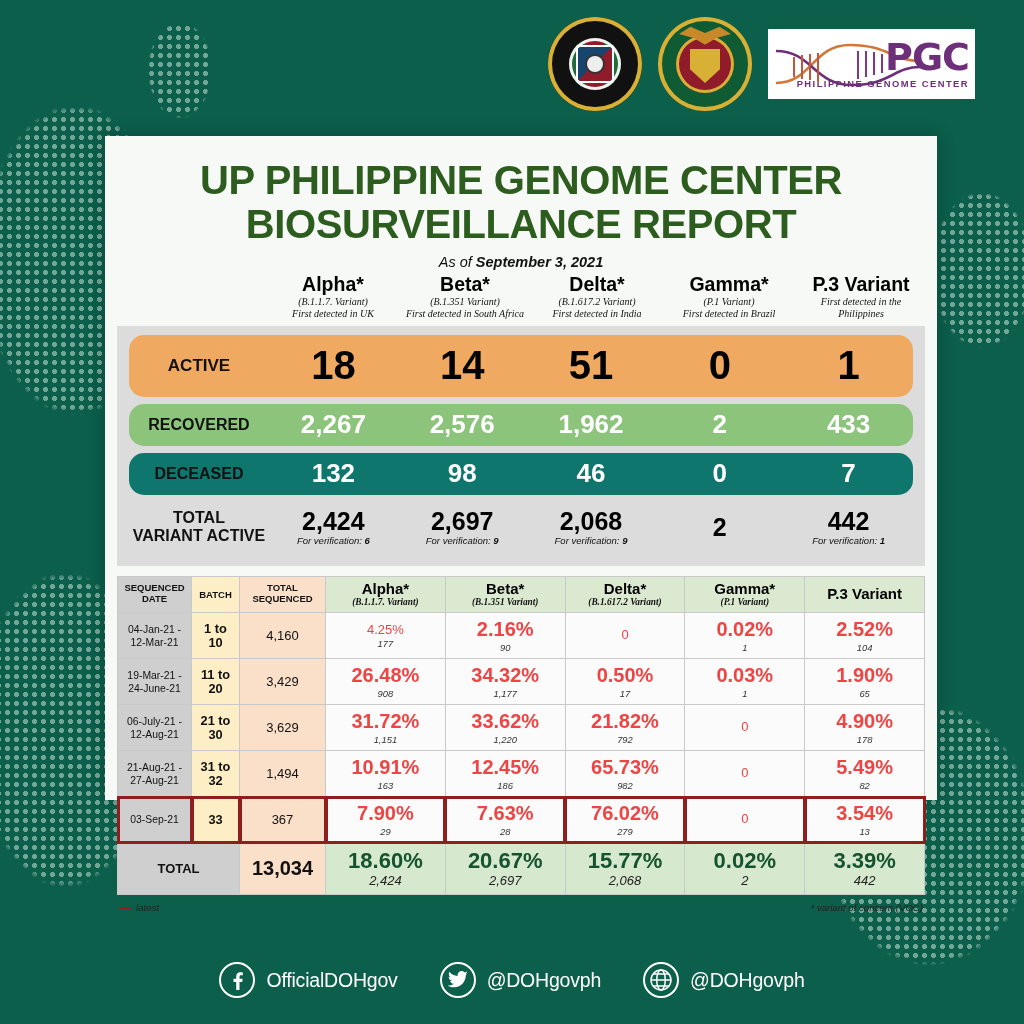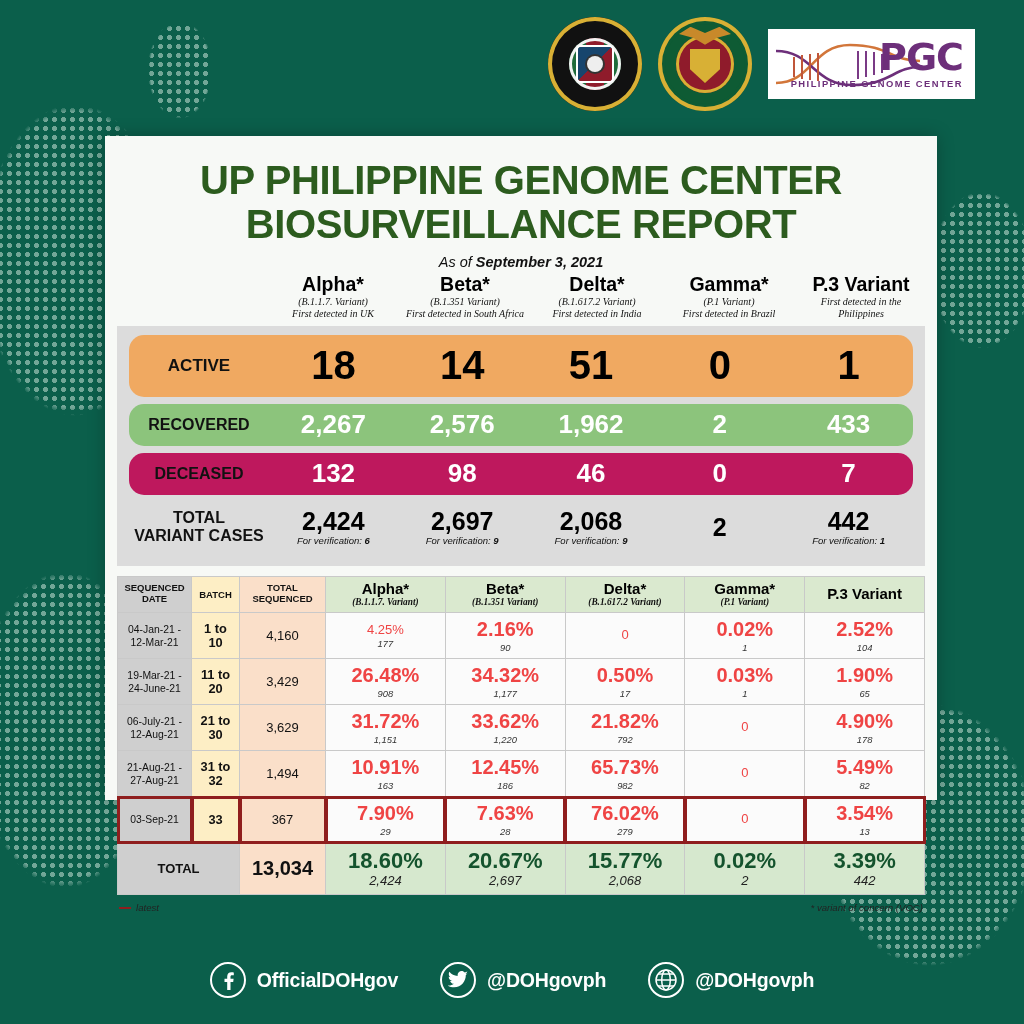--- a/index.html
+++ b/index.html
@@ -83,21 +83,21 @@
   }
   .seal-up .eagle {
     position: absolute; left: 50%; top: 20%; transform: translate(-50%,-50%);
     width: 52px; height: 18px; z-index: 3; background: #c8892a;
     clip-path: polygon(0 40%, 22% 0, 50% 35%, 78% 0, 100% 40%, 72% 62%, 50% 100%, 28% 62%);
   }
   .pgc-logo {
     width: 207px; height: 70px; background: #fff;
     position: relative; overflow: hidden;
     display: flex; align-items: center; justify-content: flex-end;
-    padding-right: 12px;
+    padding-right: 6px;
   }
   .pgc-logo svg { position: absolute; left: 4px; top: 2px; }
   .pgc-text { position: relative; z-index: 2; text-align: right; }
   .pgc-text .pgc-big {
     font-size: 38px; font-weight: 700; color: #6d2f7a; line-height: 0.95;
     letter-spacing: -1px; font-family: "DejaVu Sans", sans-serif;
   }
   .pgc-text .pgc-sub {
     font-size: 9.4px; font-weight: 700; color: #6d2f7a; letter-spacing: 1.45px;
     white-space: nowrap; margin-top: 3px;
@@ -139,21 +139,21 @@
     margin: 6px 12px 0 12px;
     background: #dcdcdc;
     padding: 9px 12px 11px 12px;
   }
   .row-bar {
     display: flex; align-items: center; height: 58px;
     border-radius: 15px; margin-bottom: 7px;
   }
   .row-bar.active    { background: #f0a961; height: 62px; }
   .row-bar.recovered { background: #8cc47c; height: 42px; }
-  .row-bar.deceased  { background: #be185d; height: 42px; margin-bottom: 4px; }
+  .row-bar.deceased  { background: #0f766e; height: 42px; margin-bottom: 4px; }
   .row-bar.totals    { background: transparent; height: 56px; margin-bottom: 0; }
 
   .rb-label { width: 140px; flex: none; text-align: center; font-weight: 700; }
   .row-bar.active   .rb-label { font-size: 17px; color: #111; }
   .row-bar.recovered .rb-label,
   .row-bar.deceased  .rb-label { font-size: 16px; color: #111; }
   .row-bar.totals .rb-label { font-size: 16px; color: #111; line-height: 1.12; }
 
   .rb-cell { flex: 1; text-align: center; }
   .row-bar.active .rb-cell  { font-size: 40px; font-weight: 700; color: #000; }
@@ -217,21 +217,21 @@
     position: absolute; left: 0; right: 0; top: 962px;
     display: flex; align-items: center; justify-content: center; gap: 42px;
     color: #fff;
   }
   .soc { display: flex; align-items: center; gap: 11px; }
   .soc .glyph {
     width: 36px; height: 36px; border-radius: 50%;
     border: 2px solid #fff; display: flex; align-items: center; justify-content: center;
     flex: none;
   }
-  .soc .txt { font-size: 19.5px; font-weight: 700; white-space: nowrap; letter-spacing: -0.2px; }
+  .soc .txt { font-size: 19.5px; font-weight: 400; white-space: nowrap; letter-spacing: -0.2px; }
 </style>
 </head>
 <body>
 
 <div class="dna-bg">
   <div class="helix h1"></div>
   <div class="helix h2"></div>
   <div class="helix h3"></div>
   <div class="helix h4"></div>
   <div class="helix h5"></div>
@@ -333,21 +333,21 @@
       <div class="rb-cell">132</div>
       <div class="rb-cell">98</div>
       <div class="rb-cell">46</div>
       <div class="rb-cell">0</div>
       <div class="rb-cell">7</div>
     </div>
 
     <div class="row-bar totals">
       <div class="rb-label">
         <div>TOTAL</div>
-        <div>VARIANT CASES</div>
+        <div>VARIANT ACTIVE</div>
       </div>
       <div class="rb-cell">
         <div class="big">2,424</div>
         <div class="ver"><span>For verification: </span><b>6</b></div>
       </div>
       <div class="rb-cell">
         <div class="big">2,697</div>
         <div class="ver"><span>For verification: </span><b>9</b></div>
       </div>
       <div class="rb-cell">

